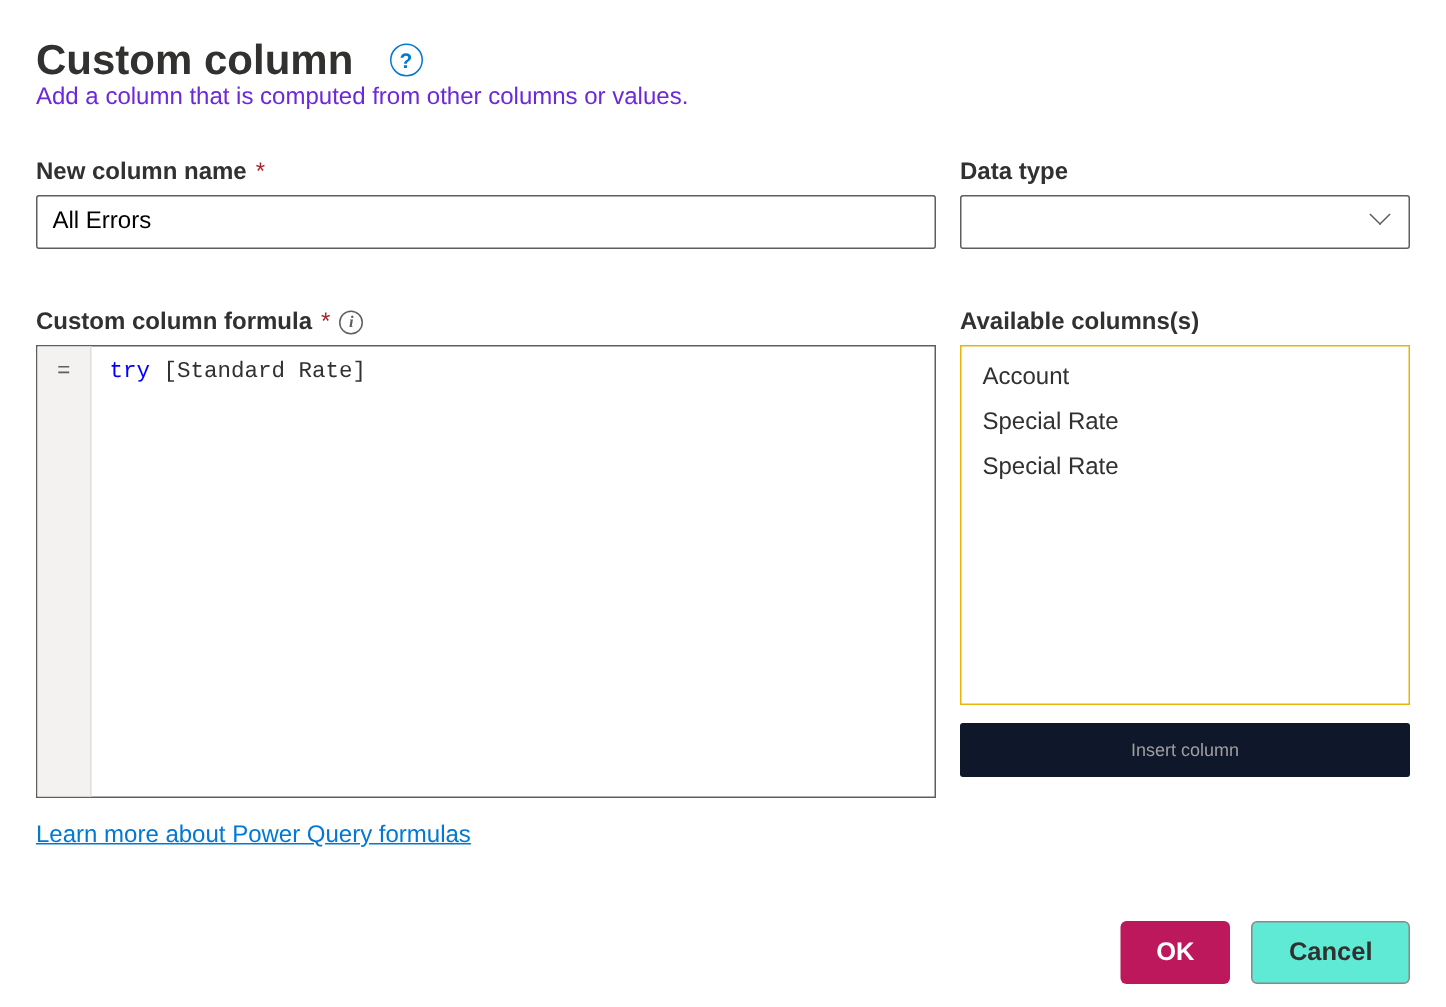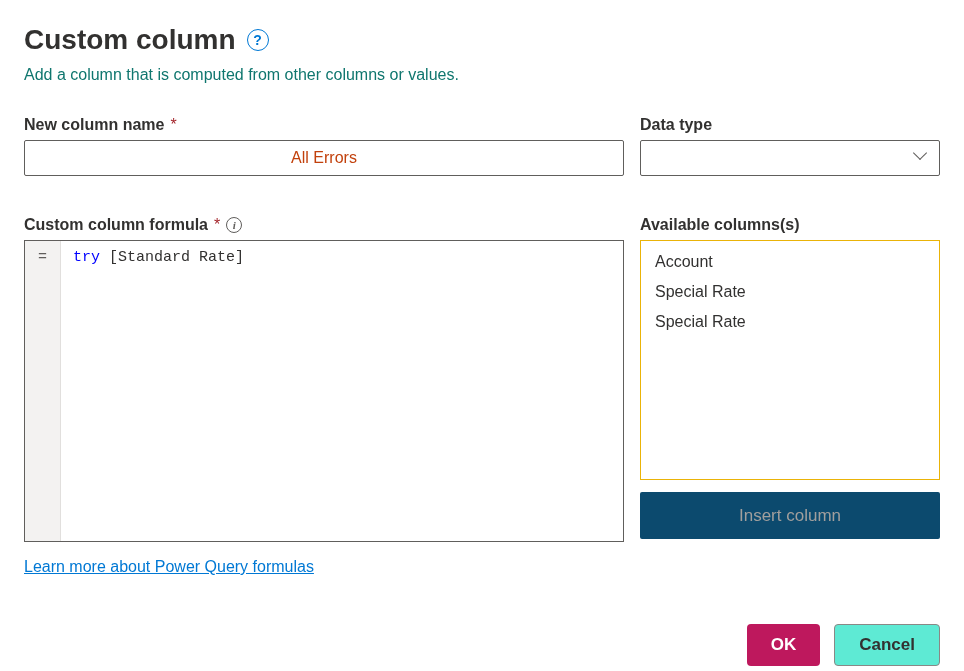--- a/index.html
+++ b/index.html
@@ -11,22 +11,22 @@
       font-family: "Segoe UI", -apple-system, BlinkMacSystemFont, sans-serif;
       background: #ffffff;
       color: #323130;
       width: 964px;
       height: 671px;
       padding: 24px;
     }
     .dialog-header {
       display: flex;
       align-items: center;
-      gap: 11px;
-      margin-bottom: 10px;
+      gap: 24px;
+      margin-bottom: 0;
     }
     .dialog-title {
       font-size: 28px;
       font-weight: 600;
       color: #323130;
     }
     .help-icon {
       width: 22px;
       height: 22px;
       border: 1.5px solid #0078d4;
@@ -34,21 +34,21 @@
       display: inline-flex;
       align-items: center;
       justify-content: center;
       color: #0078d4;
       font-size: 14px;
       font-weight: 600;
       cursor: pointer;
     }
     .dialog-subtitle {
       font-size: 16px;
-      color: #0f766e;
+      color: #6d28d9;
       margin-bottom: 32px;
     }
     .main-grid {
       display: grid;
       grid-template-columns: 1fr 300px;
       gap: 16px;
     }
     .field-label {
       font-size: 16px;
       font-weight: 600;
@@ -77,22 +77,21 @@
       cursor: pointer;
     }
     .text-input {
       width: 100%;
       height: 36px;
       border: 1px solid #605e5c;
       border-radius: 2px;
       padding: 16px 10px;
       font-size: 16px;
       font-family: inherit;
-      color: #c2410c;
-      text-align: center;
+      color: #000000;
     }
     .dropdown {
       width: 100%;
       height: 36px;
       border: 1px solid #605e5c;
       border-radius: 2px;
       padding: 0 10px;
       font-size: 16px;
       background: #fff;
       position: relative;
@@ -167,26 +166,26 @@
       overflow-y: auto;
     }
     .available-column-item {
       padding: 6px 14px;
       font-size: 16px;
       color: #323130;
       cursor: pointer;
     }
     .insert-column-btn {
       width: 100%;
-      height: 47px;
+      height: 36px;
       margin-top: 12px;
-      background: #0c4a6e;
+      background: #0f172a;
       border: none;
       border-radius: 2px;
-      font-size: 17px;
+      font-size: 12px;
       color: #a19f9d;
       cursor: not-allowed;
     }
     .dialog-footer {
       display: flex;
       justify-content: flex-end;
       gap: 14px;
       margin-top: 48px;
     }
     .btn {

